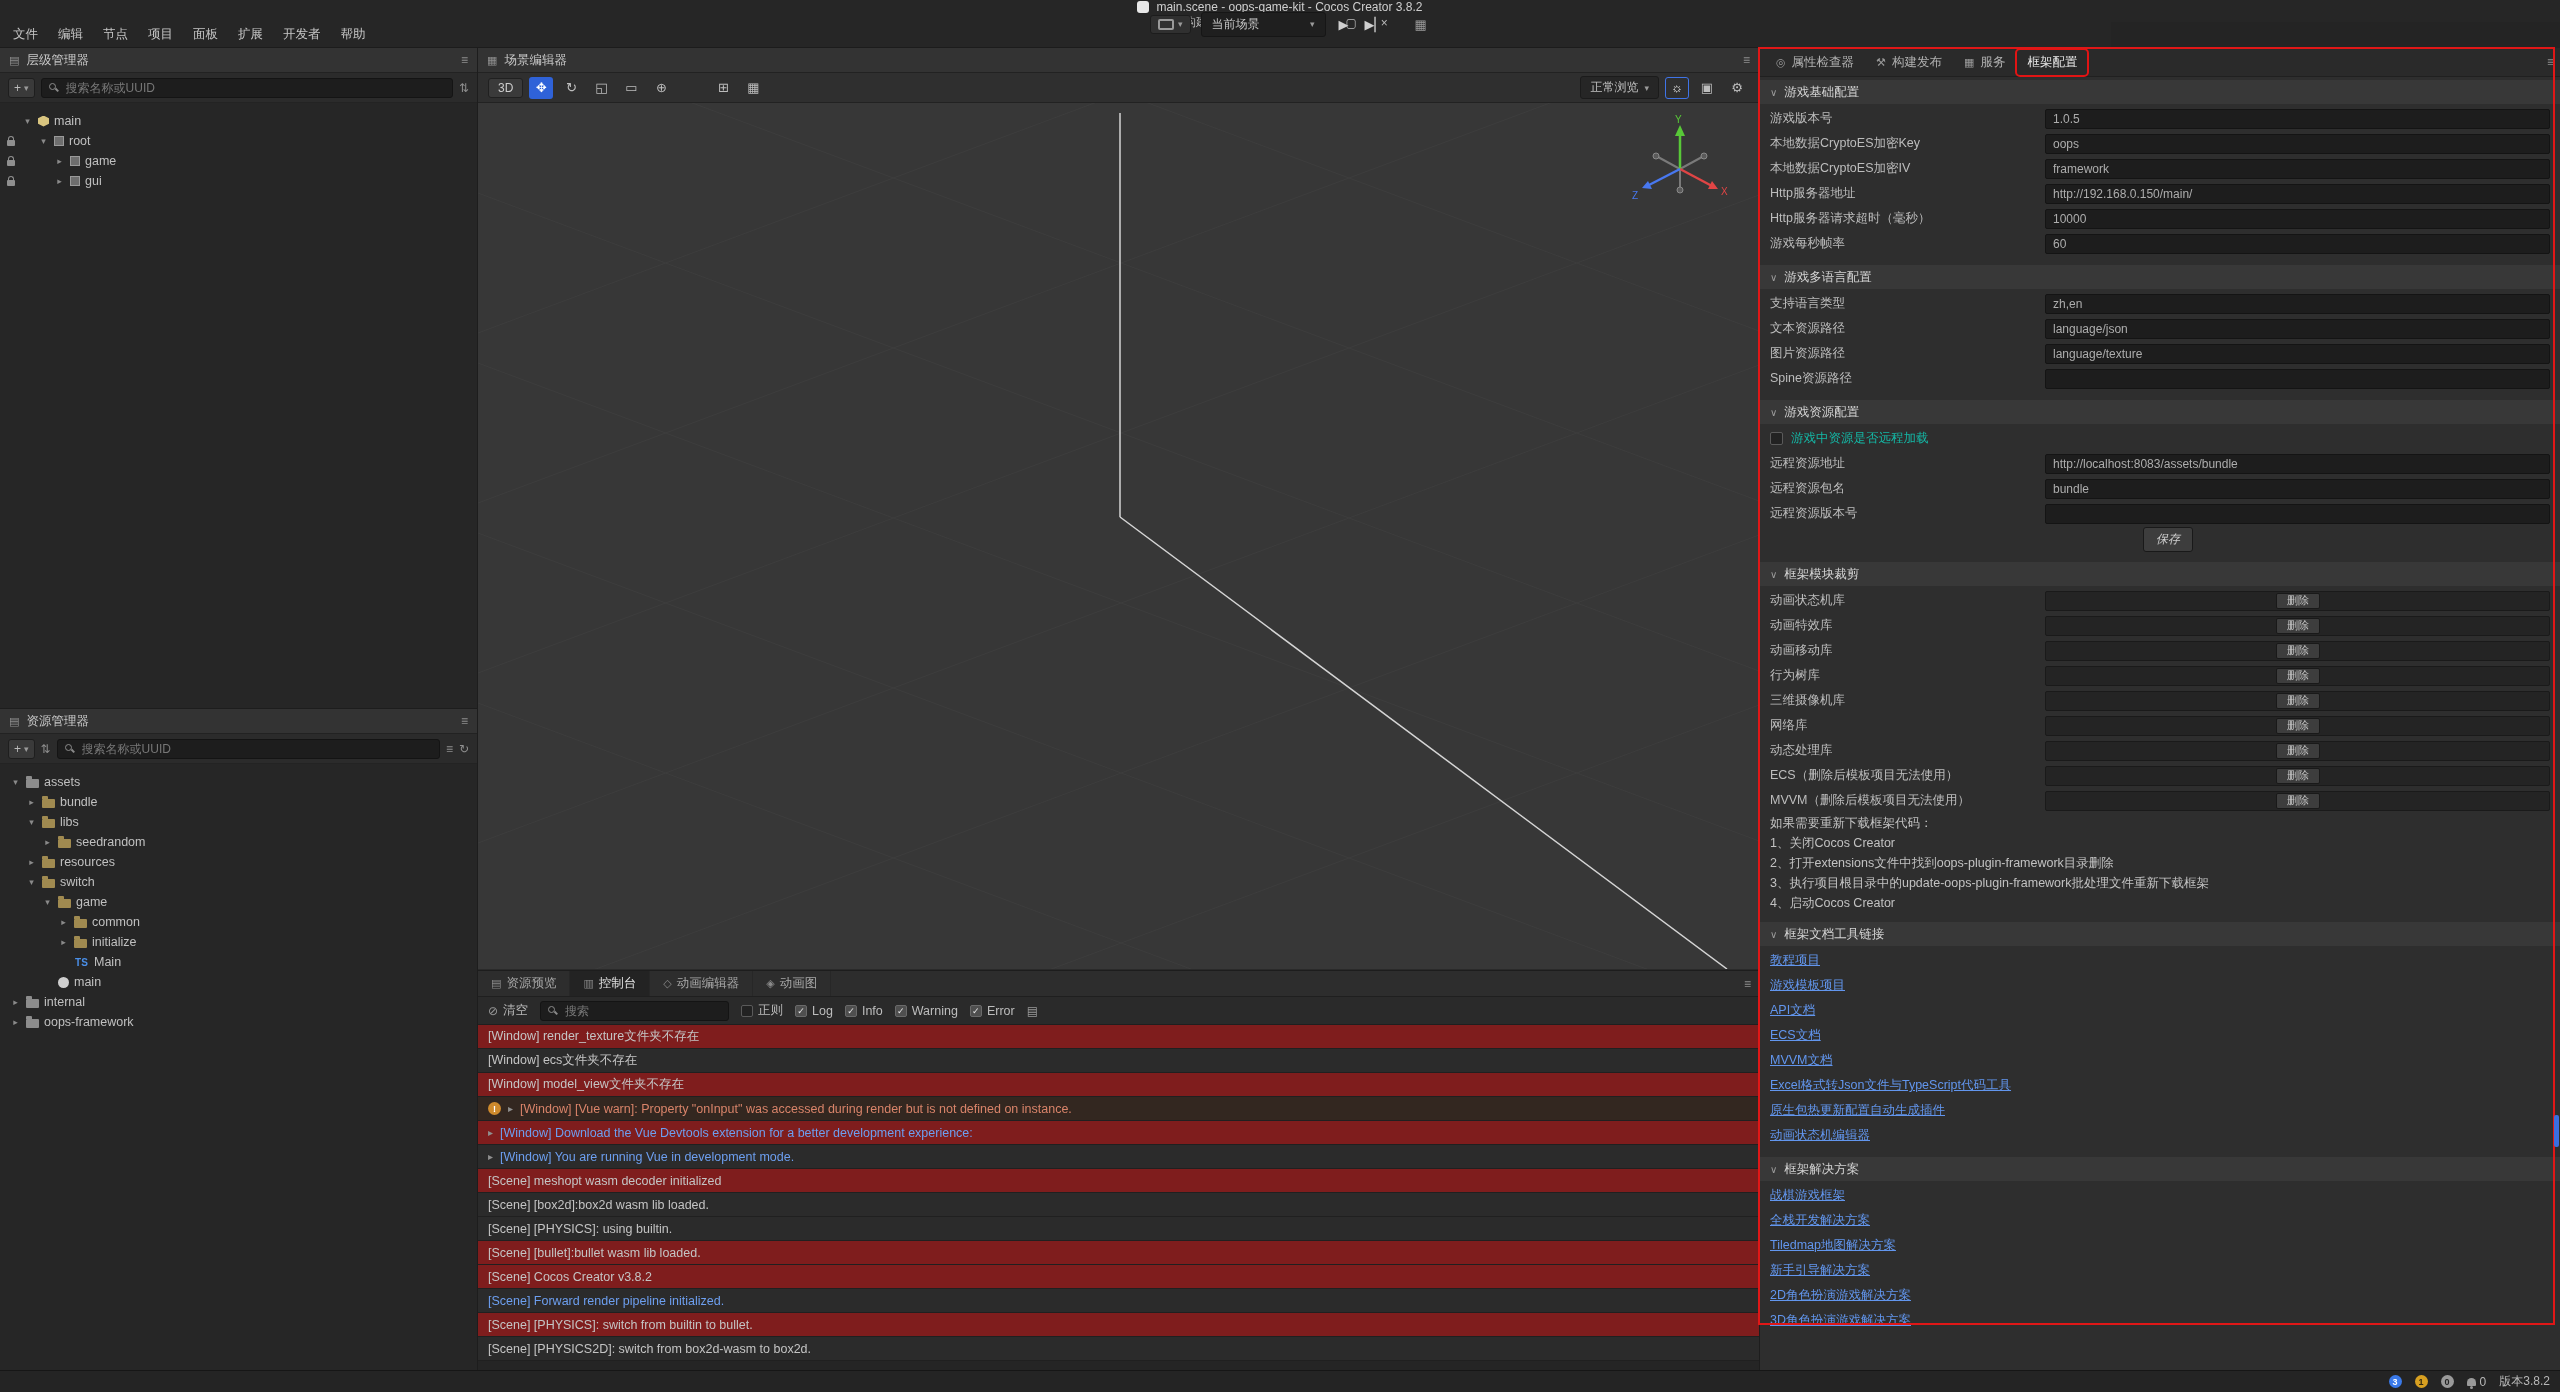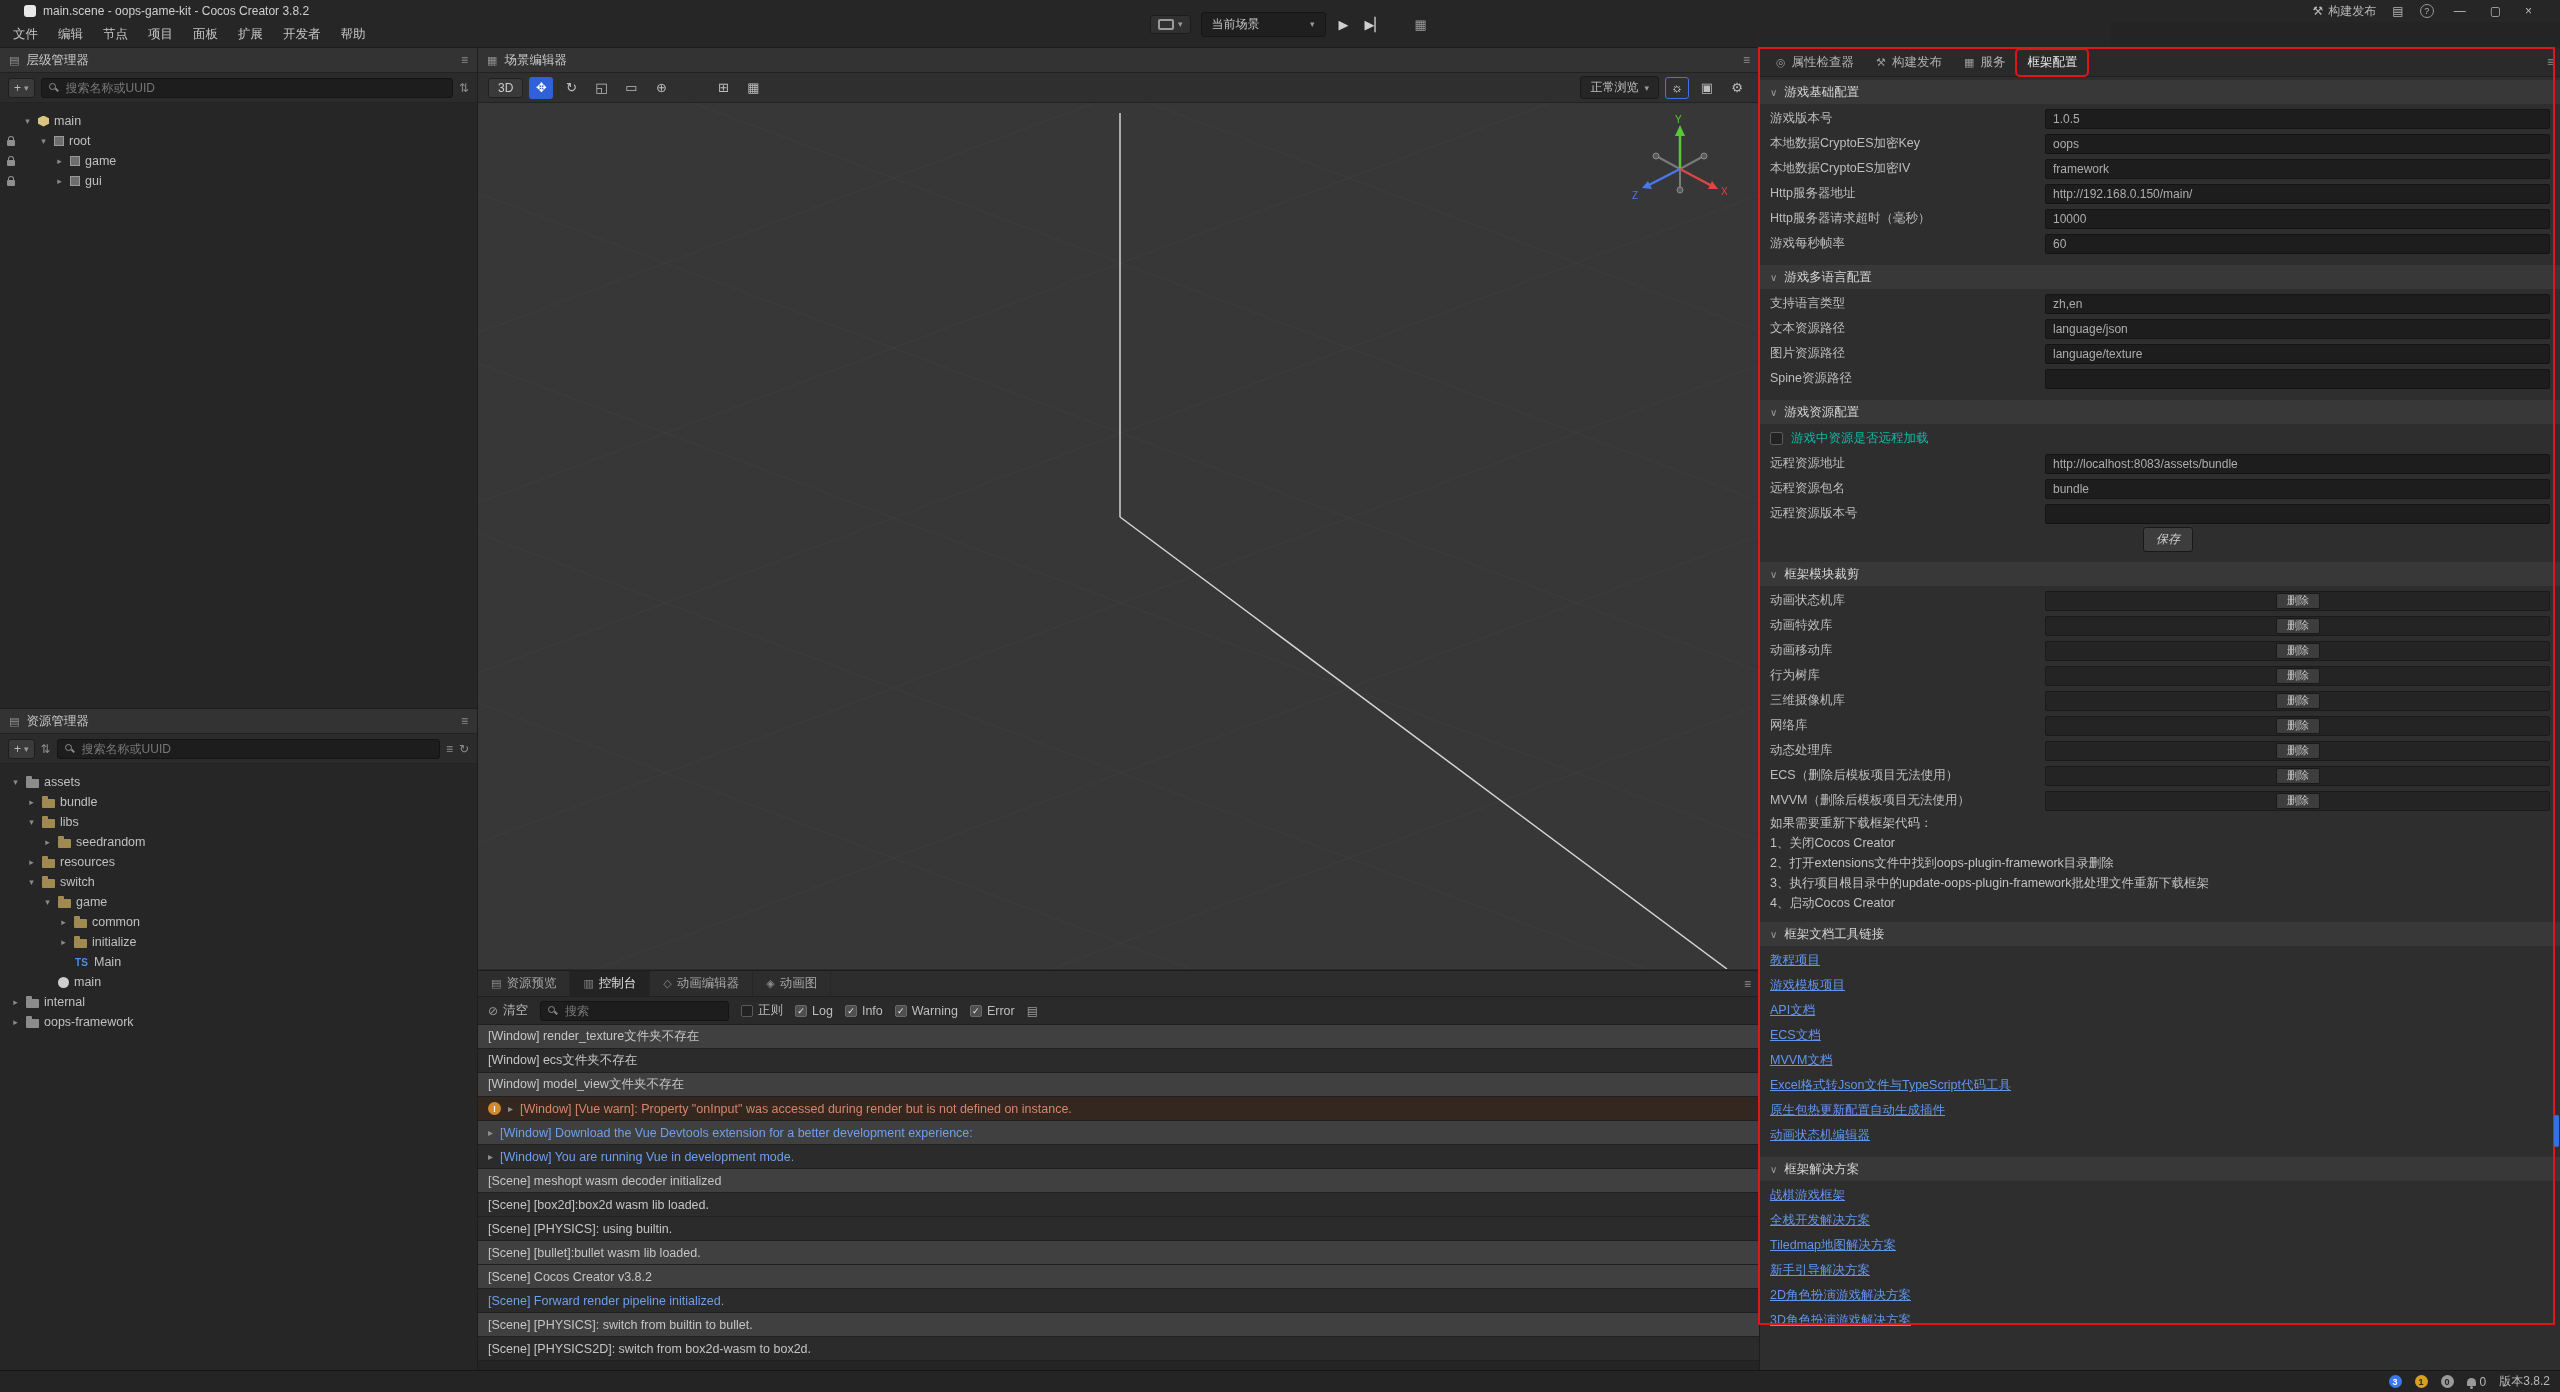--- a/index.html
+++ b/index.html
@@ -1,20 +1,20 @@
 <!DOCTYPE html>
 <html><head>
 <meta charset="utf-8">
 <style>
   *{margin:0;padding:0;box-sizing:border-box;}
   html,body{width:2560px;height:1392px;}
   body{background:#242424;font-family:"Liberation Sans","DejaVu Sans",sans-serif;font-size:13px;color:#c2c2c2;overflow:hidden;position:relative;}
 
   
-  .titlebar{position:absolute;left:0;top:0;width:2560px;height:22px;background:#262626;display:flex;align-items:center;justify-content:space-between;padding:0 24px;z-index:6;}
+  .titlebar{position:absolute;left:0;top:0;width:2560px;height:22px;background:#262626;display:flex;align-items:center;justify-content:space-between;padding:0 1px;z-index:6;flex-direction:column;}
   .tb-left{display:flex;align-items:center;gap:7px;}
   .app-icon{width:12px;height:12px;border-radius:3px;background:#e8e8e8;display:inline-block;}
   .tb-title{color:#cfcfcf;font-size:12px;}
   .tb-right{display:flex;align-items:center;gap:16px;color:#b5b5b5;font-size:12px;}
   .tb-build{display:flex;align-items:center;gap:5px;}
   .qic{width:14px;height:14px;border:1px solid #9a9a9a;border-radius:50%;font-size:9px;display:inline-flex;align-items:center;justify-content:center;color:#b5b5b5;}
   .winbtn{font-size:12px;color:#bbb;padding:0 4px;}
   .menubar{position:absolute;left:0;top:22px;width:2111px;height:26px;background:#262626;display:flex;align-items:center;gap:2px;padding:0 4px;border-bottom:1px solid #1c1c1c;z-index:5;}
   .menu-item{padding:3px 9px;color:#c6c6c6;font-size:12.5px;}
   .center-controls{position:absolute;top:9px;left:1150px;height:30px;display:flex;align-items:center;gap:10px;z-index:7;}
@@ -82,21 +82,21 @@
   .ctab .ic{font-size:11px;color:#8a8a8a;}
   .ctoolbar{height:28px;display:flex;align-items:center;gap:12px;padding:0 10px;background:#2a2a2a;border-bottom:1px solid #1f1f1f;}
   .clearbtn{display:flex;gap:5px;align-items:center;color:#b8b8b8;font-size:12.5px;}
   .cicon{color:#9a9a9a;font-size:12px;}
   .sw.csearch{flex:none;width:189px;}
   .filt{display:inline-flex;align-items:center;gap:5px;color:#bdbdbd;font-size:12.5px;}
   .cb{width:12px;height:12px;border:1px solid #5a5a5a;background:#222;border-radius:2px;display:inline-flex;align-items:center;justify-content:center;font-size:9px;color:#e8e8e8;flex:none;}
   .cb.checked{background:#4f4f4f;border-color:#6a6a6a;}
   .cb.big{width:13px;height:13px;}
   .logs{background:#252525;height:345px;overflow:hidden;font-size:12.5px;}
-  .lrow{height:24px;display:flex;align-items:center;padding:0 10px;gap:7px;border-bottom:1px solid #202020;color:#c4c4c4;background:#404040;}
+  .lrow{height:24px;display:flex;align-items:center;padding:0 10px;gap:7px;border-bottom:1px solid #202020;color:#c4c4c4;background:#7f1d1d;}
   .lrow.odd{background:#2b2b2b;}
   .lrow.info .ltext{color:#6d9ff0;}
   .lrow.warn{background:#332720;}
   .lrow.warn .ltext{color:#d9846a;}
   .ltext{white-space:nowrap;}
   .lbadge{width:13px;height:13px;border-radius:50%;background:#cf8a2d;color:#fff;font-size:9px;display:inline-flex;align-items:center;justify-content:center;font-weight:bold;flex:none;}
   .larrow{color:#8f8f8f;font-size:10px;flex:none;}
 
   
   .itabbar{height:29px;background:#2a2a2a;display:flex;align-items:center;padding:0 6px;border-bottom:1px solid #202020;gap:2px;}

